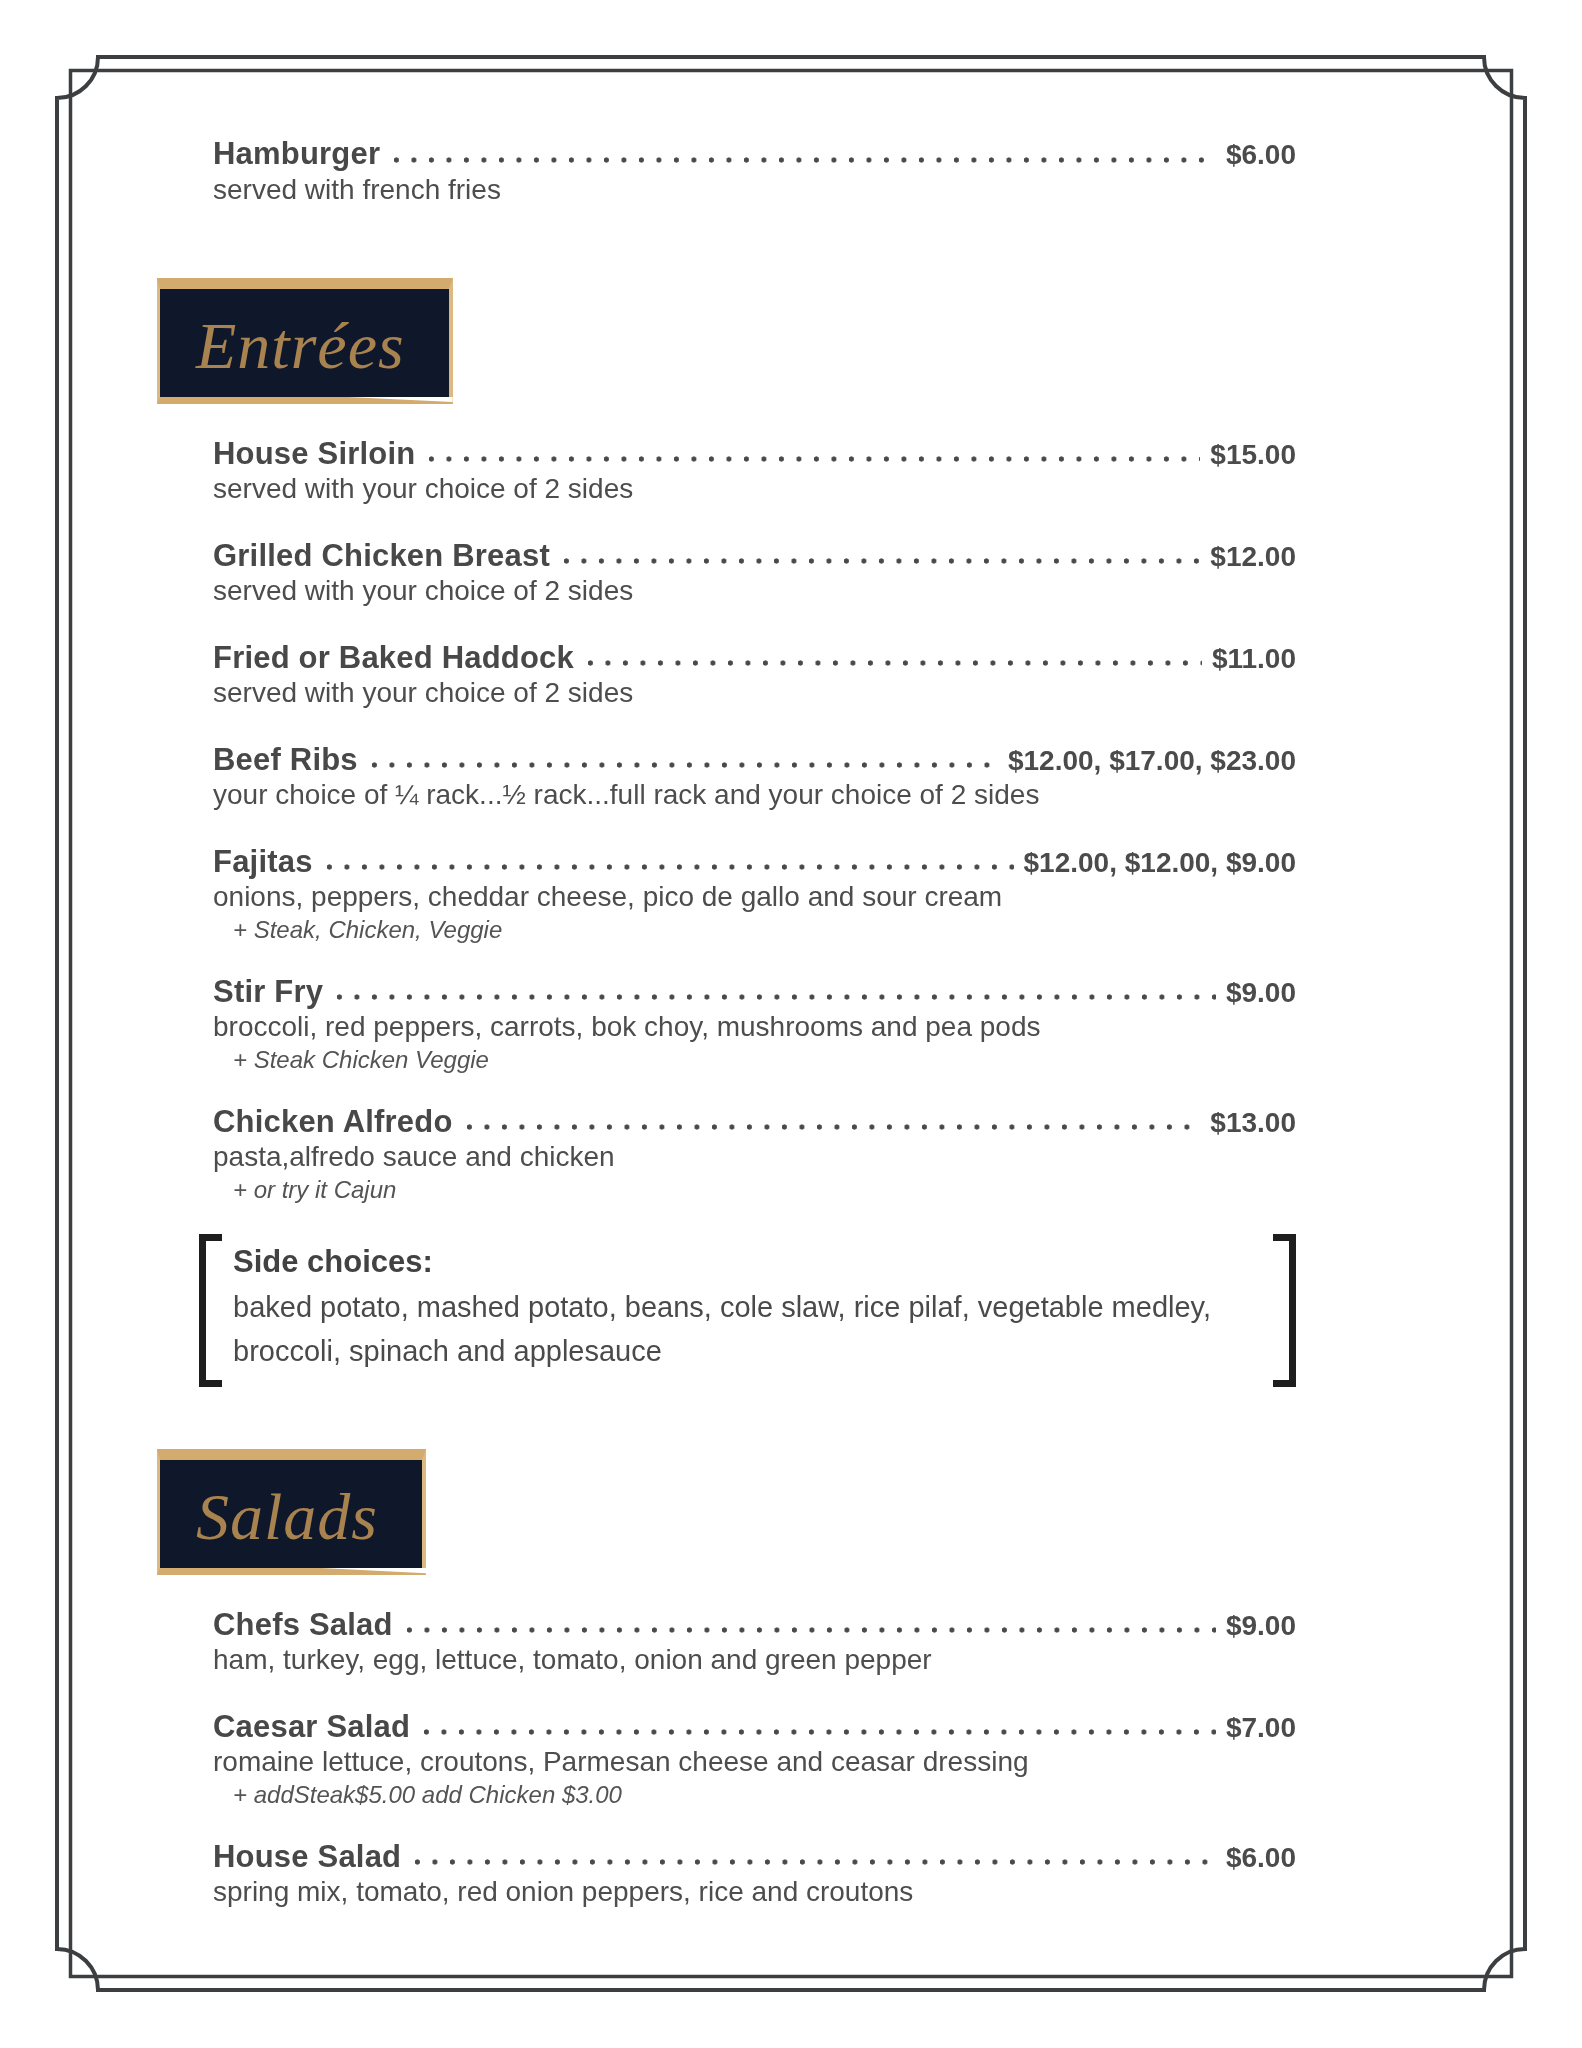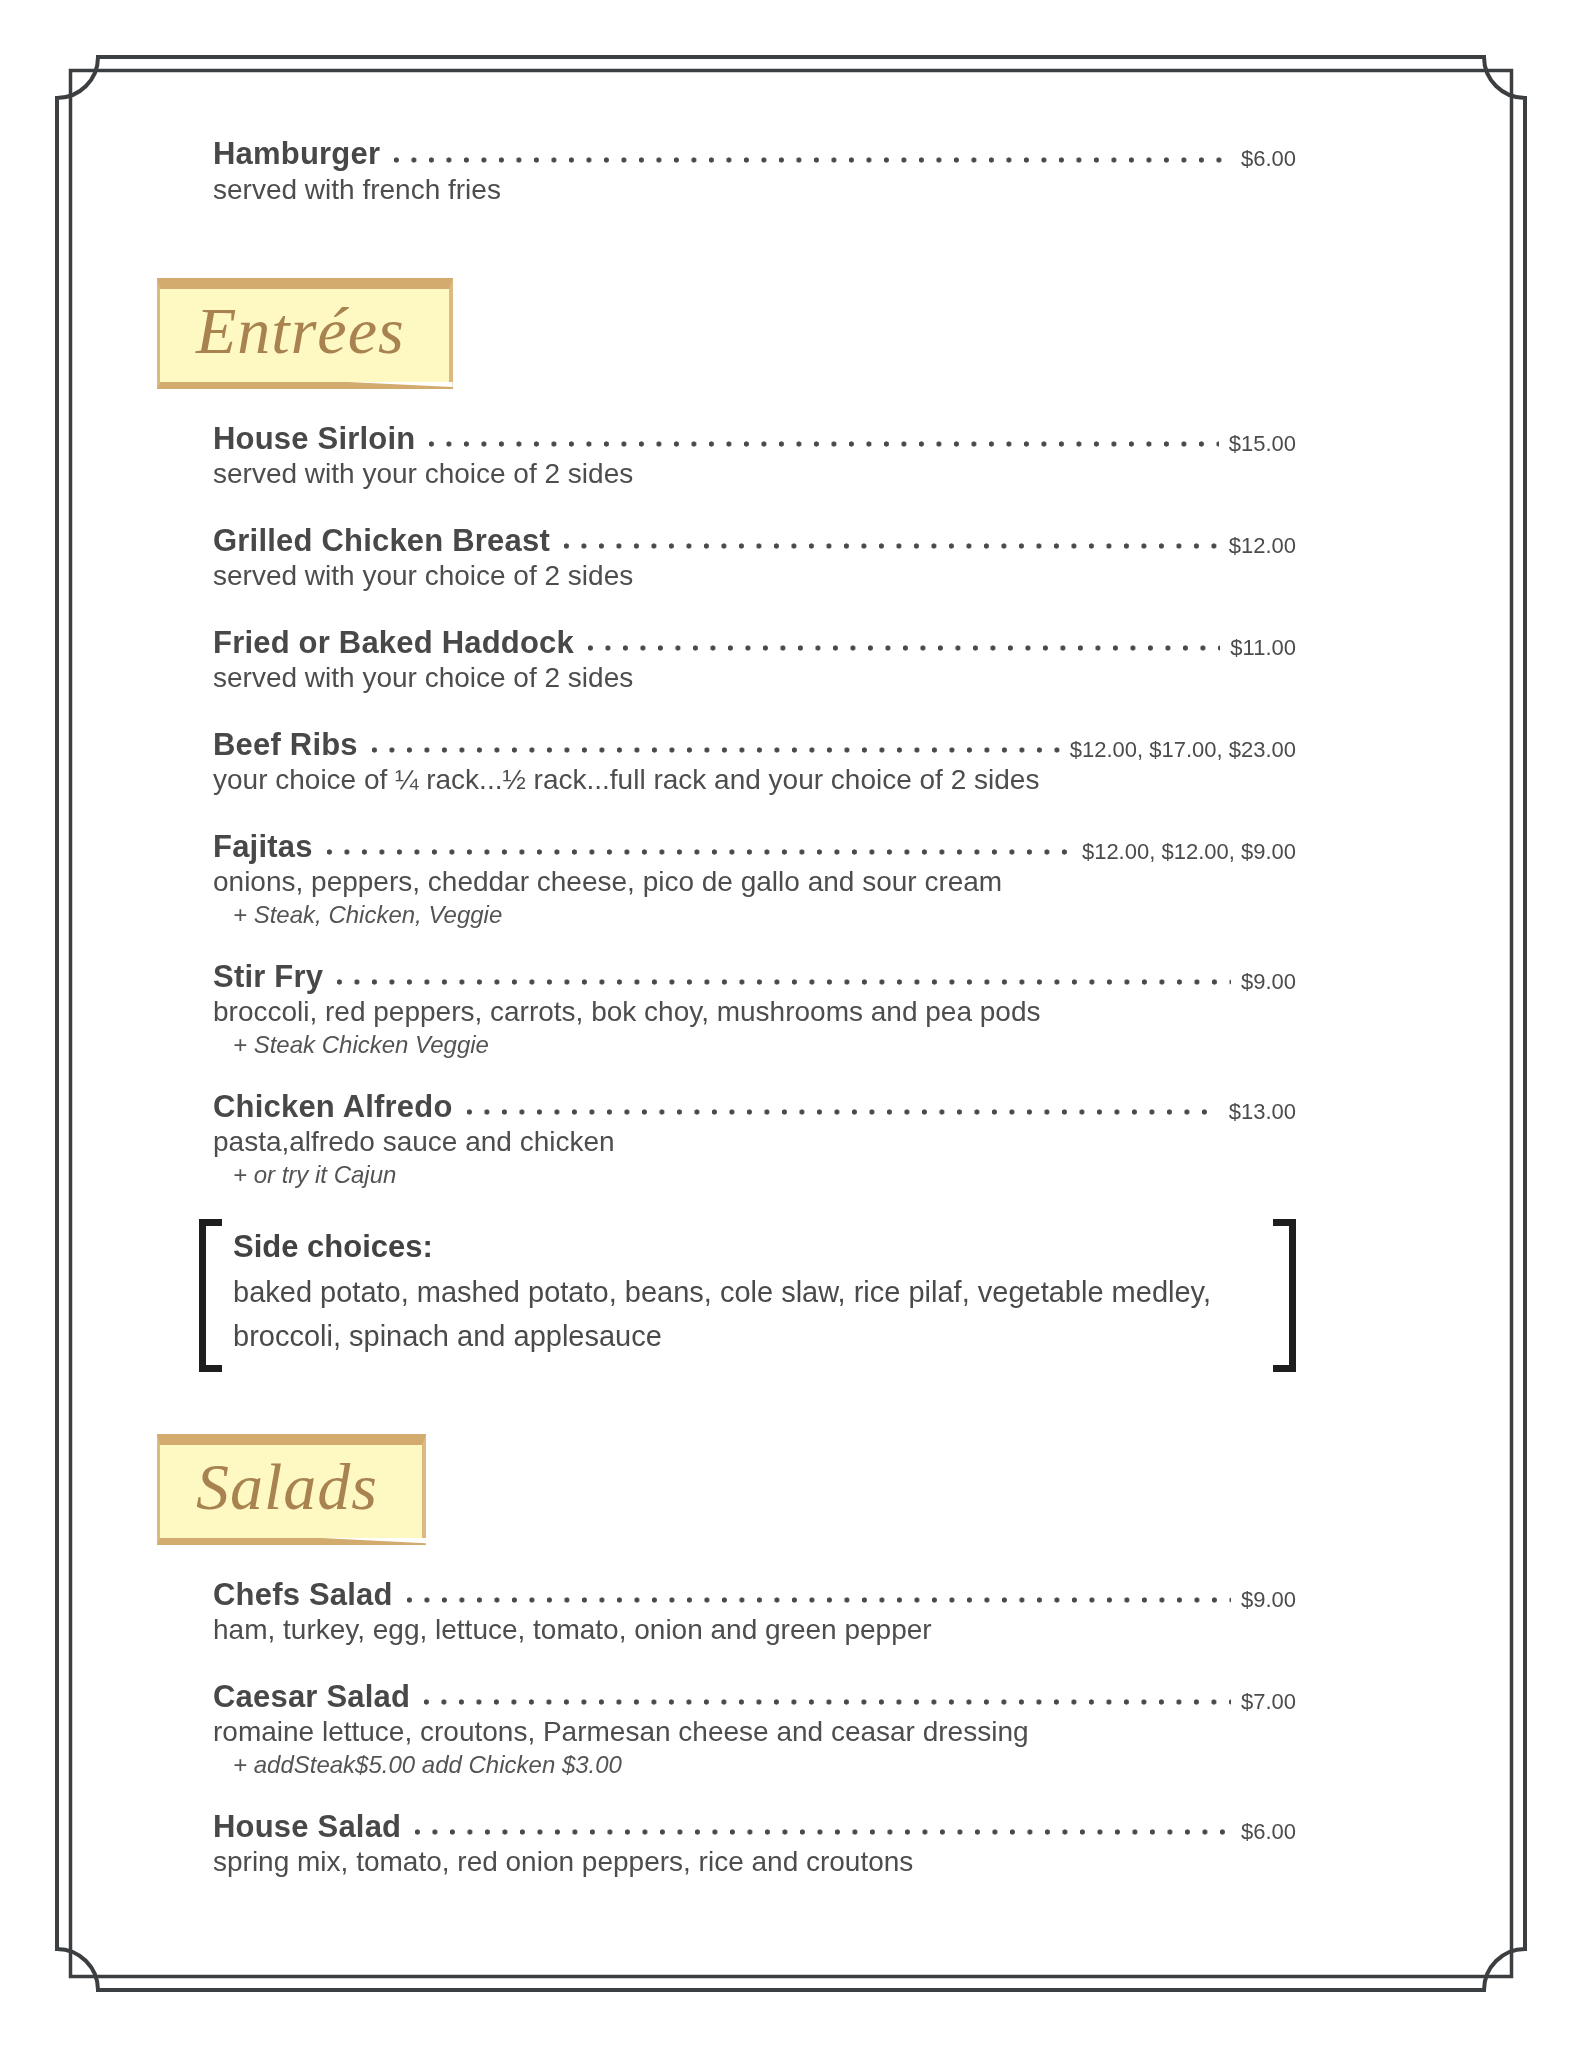--- a/index.html
+++ b/index.html
@@ -22,36 +22,36 @@
     font-size:31px;font-weight:bold;color:#484848;letter-spacing:.2px;
     line-height:1.15;white-space:nowrap;flex:0 0 auto;
   }
   .leader{
     flex:1 1 auto;height:10px;align-self:flex-end;
     margin:0 10px 7px 14px;
     background-image:radial-gradient(circle at 2.4px 5px,#4a4a4a 2.3px,rgba(0,0,0,0) 2.9px);
     background-size:17.5px 10px;background-repeat:repeat-x;background-position:left center;
   }
   .item-price{
-    font-size:22px;font-weight:normal;color:#4b4b4b;line-height:1.15;
+    font-size:28px;font-weight:bold;color:#4b4b4b;line-height:1.15;
     white-space:nowrap;flex:0 0 auto;
   }
   .item-desc{
     font-size:28px;color:#4d4d4d;line-height:1.3;
   }
   .item-addon{
     font-size:24px;font-style:italic;color:#545454;padding-left:20px;
   }
 
   
   .section-box{
     display:inline-block;position:relative;
     margin:40px 0 32px -56px;
-    padding:6px 44px 14px 36px;
-    background:#fef9c3;
+    padding:21px 44px 14px 36px;
+    background:#0f172a;
     border:3px solid #dcb981;
     border-top:11px solid #d3ab6e;
     border-bottom:7px solid #d3ab6e;
     border-right-width:4px;
     text-align:center;
   }
   .section-box::after{ 
     content:"";position:absolute;right:-4px;bottom:-7px;width:110px;height:7px;
     background:#ffffff;
     clip-path:polygon(0 0,100% 0,100% 78%);

